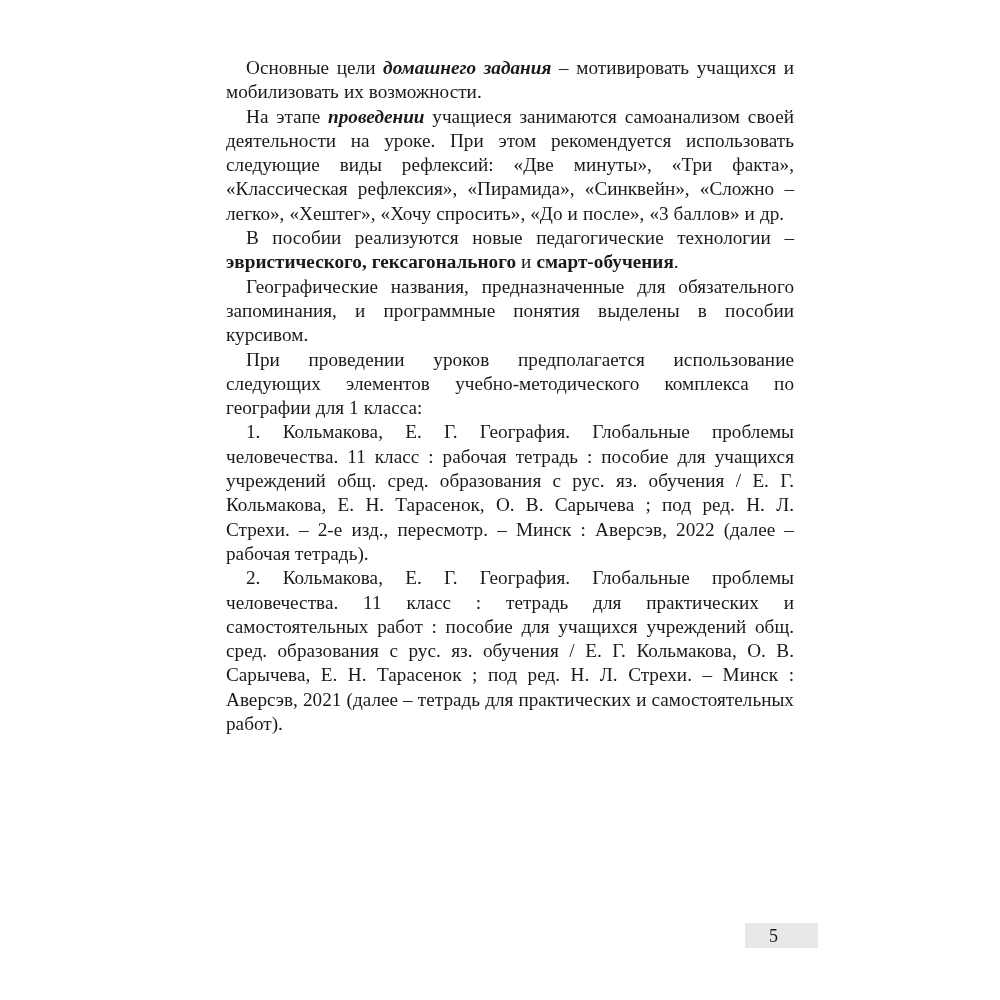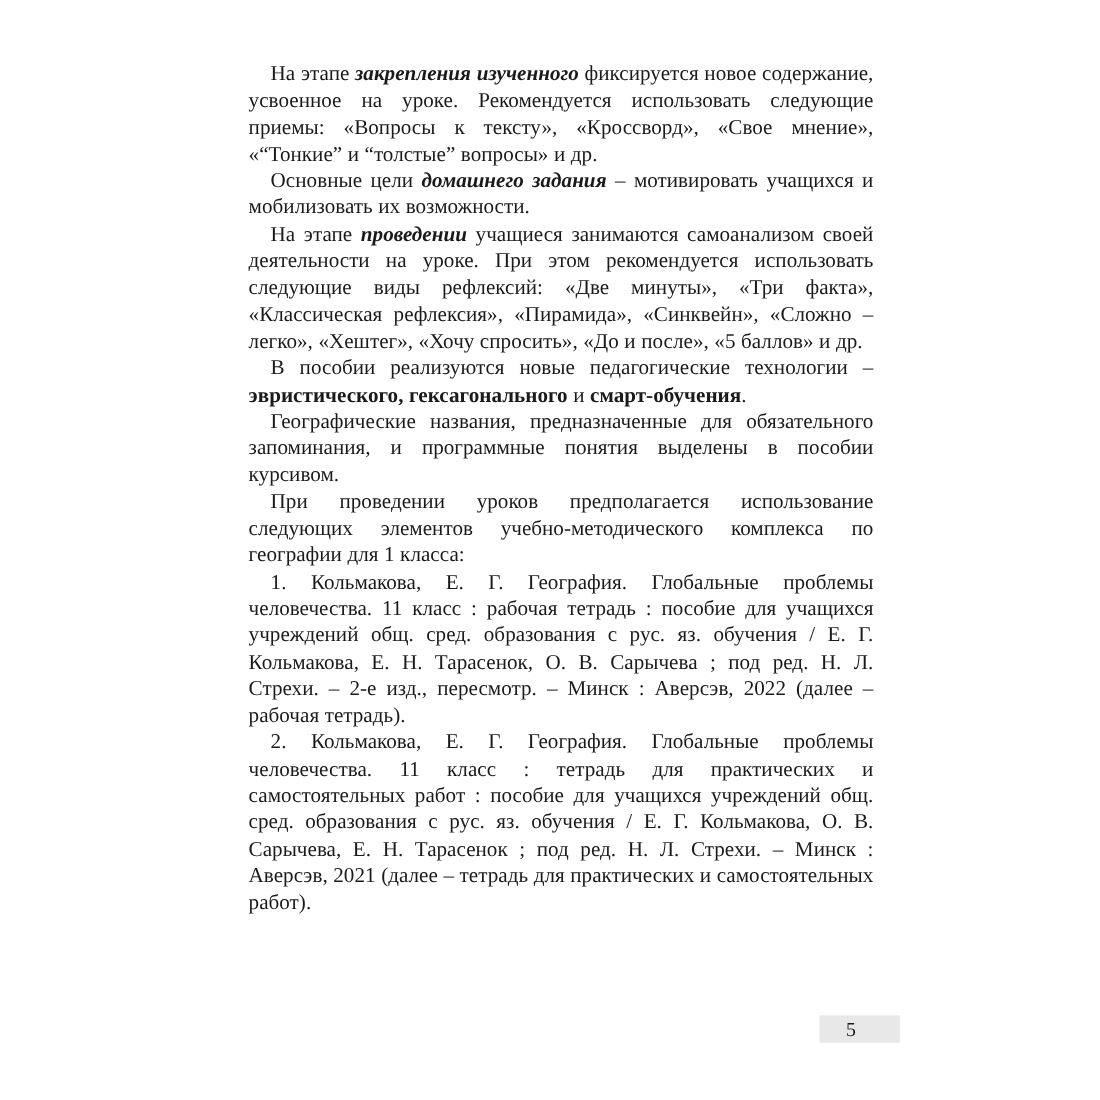--- a/index.html
+++ b/index.html
@@ -63,25 +63,24 @@
     line-height: 1;
   }
 </style>
 </head>
 <body>
 
 <div class="page">
 
   <div class="text-column">
 
-    <p class="para"><span>На этапе </span><b class="bi">закрепления изученного</b><span> фиксируется новое содержание, усвоенное на уроке. Рекомендуется использовать следующие приемы: «Вопросы к тексту», «Кроссворд», «Свое мнение», «“Тонкие” и “толстые” вопросы» и др.</span></p>
 
     <p class="para"><span>Основные цели </span><b class="bi">домашнего задания</b><span> – мотивировать учащихся и мобилизовать их возможности.</span></p>
 
-    <p class="para"><span>На этапе </span><b class="bi">проведении</b><span> учащиеся занимаются самоанализом своей деятельности на уроке. При этом рекомендуется использовать следующие виды рефлексий: «Две минуты», «Три факта», «Классическая рефлексия», «Пирамида», «Синквейн», «Сложно – легко», «Хештег», «Хочу спросить», «До и после», «5 баллов» и др.</span></p>
+    <p class="para"><span>На этапе </span><b class="bi">проведении</b><span> учащиеся занимаются самоанализом своей деятельности на уроке. При этом рекомендуется использовать следующие виды рефлексий: «Две минуты», «Три факта», «Классическая рефлексия», «Пирамида», «Синквейн», «Сложно – легко», «Хештег», «Хочу спросить», «До и после», «3 баллов» и др.</span></p>
 
     <p class="para"><span>В пособии реализуются новые педагогические технологии – </span><b class="bold">эвристического, гексагонального</b><span> и </span><b class="bold">смарт-обучения</b><span>.</span></p>
 
 
 
     <p class="para">Географические названия, предназначенные для обязательного запоминания, и программные понятия выделены в пособии курсивом.</p>
 
     <p class="para">При проведении уроков предполагается использование следующих элементов учебно-методического комплекса по географии для 1 класса:</p>
 
     <p class="para">1. Кольмакова, Е. Г. География. Глобальные проблемы человечества. 11 класс : рабочая тетрадь : пособие для учащихся учреждений общ. сред. образования с рус. яз. обучения / Е. Г. Кольмакова, Е. Н. Тарасенок, О. В. Сарычева ; под ред. Н. Л. Стрехи. – 2-е изд., пересмотр. – Минск : Аверсэв, 2022 (далее – рабочая тетрадь).</p>

